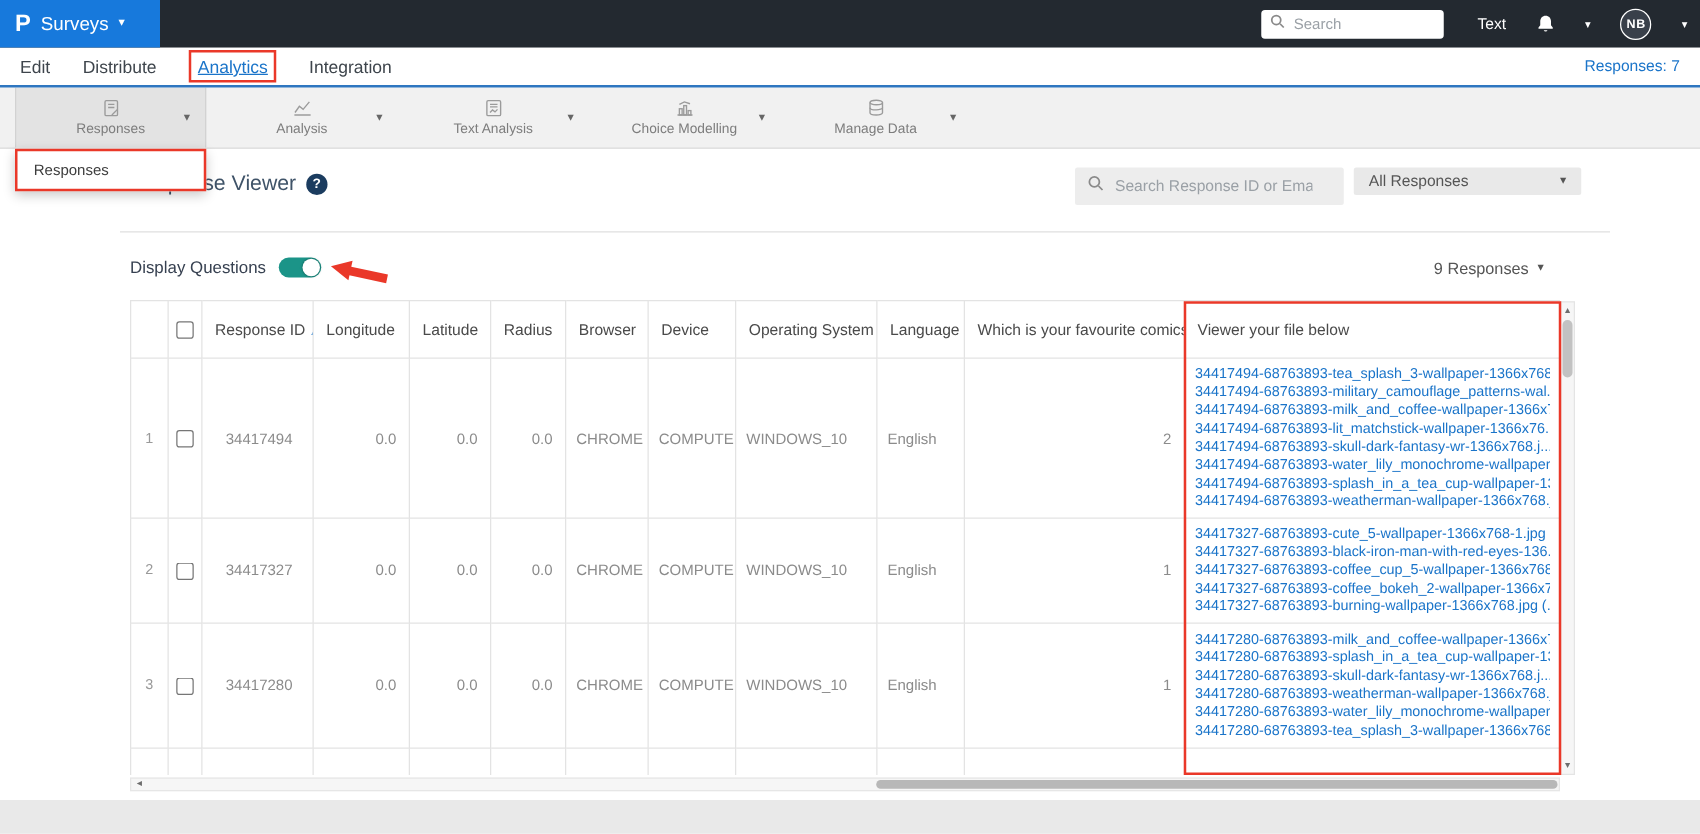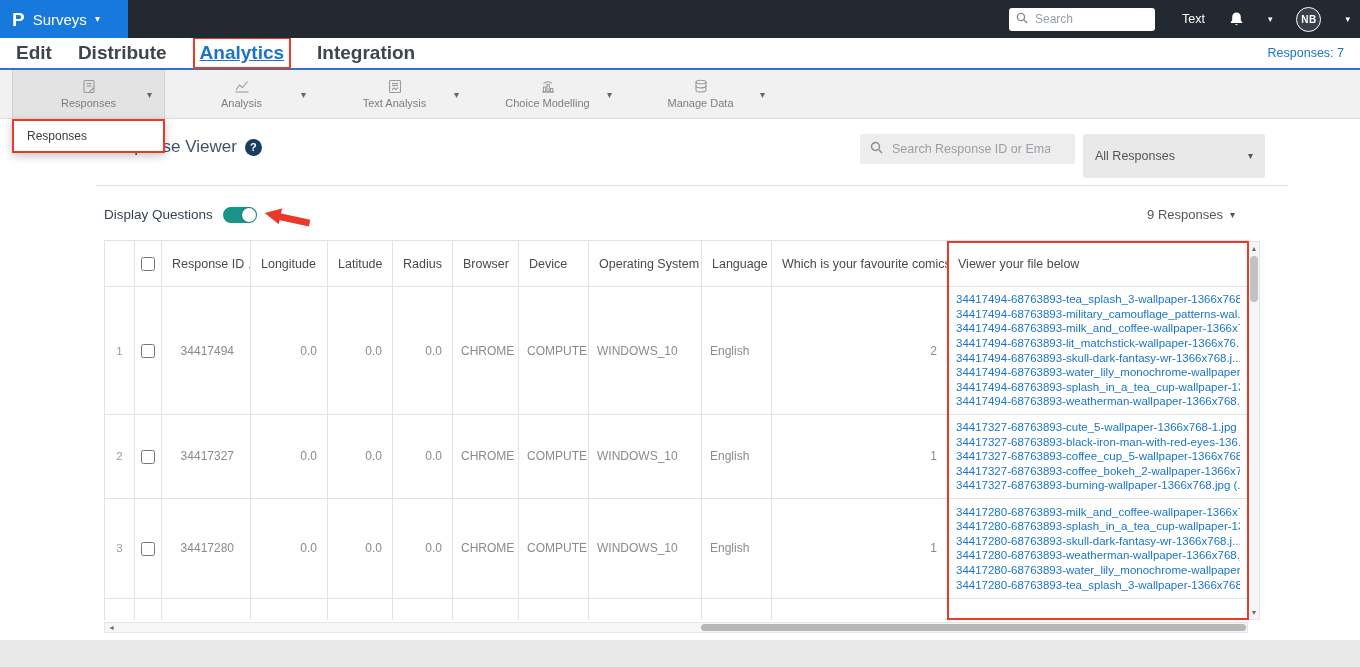--- a/index.html
+++ b/index.html
@@ -23,21 +23,21 @@
   .global-search { background:#fff; border-radius:3px; height:23px; width:146px; display:flex; align-items:center; gap:5px; padding:0 7px; }
   .global-search input { border:none; outline:none; background:transparent; font-size:12px; color:#444; width:112px; }
   input::placeholder { color:#9aa0a6; }
   .help-link { color:#fff; font-size:12.5px; cursor:pointer; margin-left:3px; }
   .bell { display:flex; align-items:center; cursor:pointer; }
   .avatar { width:25px; height:25px; border-radius:50%; border:1px solid #fff; background:#39404a; color:#fff;
     font-size:10px; font-weight:bold; letter-spacing:.5px; display:flex; align-items:center; justify-content:center; cursor:pointer; }
   
   .tabbar { height:32px; background:#fff; border-bottom:2px solid #2e76c0; display:flex; align-items:center; padding:0 16px; position:relative; z-index:30; }
   .tabs { display:flex; align-items:center; gap:26px; }
-  .tab { font-size:19px; color:#3e454c; cursor:pointer; text-decoration:none;font-weight:bold; }
+  .tab { font-size:14px; color:#3e454c; cursor:pointer; text-decoration:none; }
   .tab.active { color:#1a74c9; text-decoration:underline; }
   .tab.annotated { border:2px solid #ea3829; padding:3px 5px; }
   .responses-count { margin-left:auto; color:#1a74c9; font-size:12.5px; cursor:pointer; }
   
   .toolbar { height:49px; background:#f1f1f1; border-bottom:1px solid #dcdcdc; display:flex; padding-left:12px; position:relative; z-index:25; }
   .tool-group { width:153px; position:relative; display:flex; flex-direction:column; align-items:center; justify-content:center; gap:3px; cursor:pointer; }
   .tool-group.active { background:#e3e3e3; border-left:1px solid #d2d2d2; border-right:1px solid #d2d2d2; }
   .tool-label { font-size:11px; color:#7d7d7d; }
   .tool-caret { position:absolute; right:12px; top:50%; transform:translateY(-50%); font-size:10px; color:#666; }
   .tool-icon svg { display:block; }
@@ -48,21 +48,21 @@
   .menu-item.annotated-item { outline:2px solid #ea3829; outline-offset:-1px; }
   
   .content { position:absolute; top:119px; left:0; width:1360px; height:521px; background:#fff; z-index:10; }
   .viewer-title-row { position:absolute; left:104px; top:18px; display:flex; align-items:center; gap:8px; }
   .page-title { font-size:17px; color:#3f5368; font-weight:normal; margin:0; }
   .help-badge { width:17px; height:17px; border-radius:50%; background:#1b3c5f; color:#fff; font-size:11px; font-weight:bold;
     display:flex; align-items:center; justify-content:center; cursor:pointer; }
   .response-search { position:absolute; left:860px; top:15px; width:215px; height:30px; background:#ededed; border-radius:2px;
     display:flex; align-items:center; gap:7px; padding:0 10px; }
   .response-search input { border:none; outline:none; background:transparent; font-size:12.5px; color:#555; width:162px; }
-  .filter-select { position:absolute; left:1083px; top:15px; width:182px; height:44px; background:#e9e9e9; border-radius:2px;
+  .filter-select { position:absolute; left:1083px; top:15px; width:182px; height:22px; background:#e9e9e9; border-radius:2px;
     display:flex; align-items:center; justify-content:space-between; padding:0 12px; font-size:12.5px; color:#555; cursor:pointer; }
   .divider { position:absolute; left:96px; width:1192px; top:66px; border-top:1px solid #e0e0e0; }
   .controls-row { position:absolute; left:104px; top:86px; width:1161px; height:26px; }
   .dq-wrap { display:inline-flex; align-items:center; gap:10px; }
   .dq-label { font-size:13.5px; color:#374151; }
   .toggle { width:34px; height:16px; border-radius:8px; background:#1b9488; position:relative; cursor:pointer; display:inline-block; }
   .toggle .knob { position:absolute; right:1px; top:1px; width:14px; height:14px; border-radius:50%; background:#fff; box-shadow:0 0 2px rgba(0,0,0,.45); }
   .annot-arrow { position:absolute; left:158px; top:2px; pointer-events:none; }
   .resp-dd { position:absolute; right:30px; top:2px; display:flex; align-items:center; gap:7px; font-size:13px; color:#555; cursor:pointer; }
   

